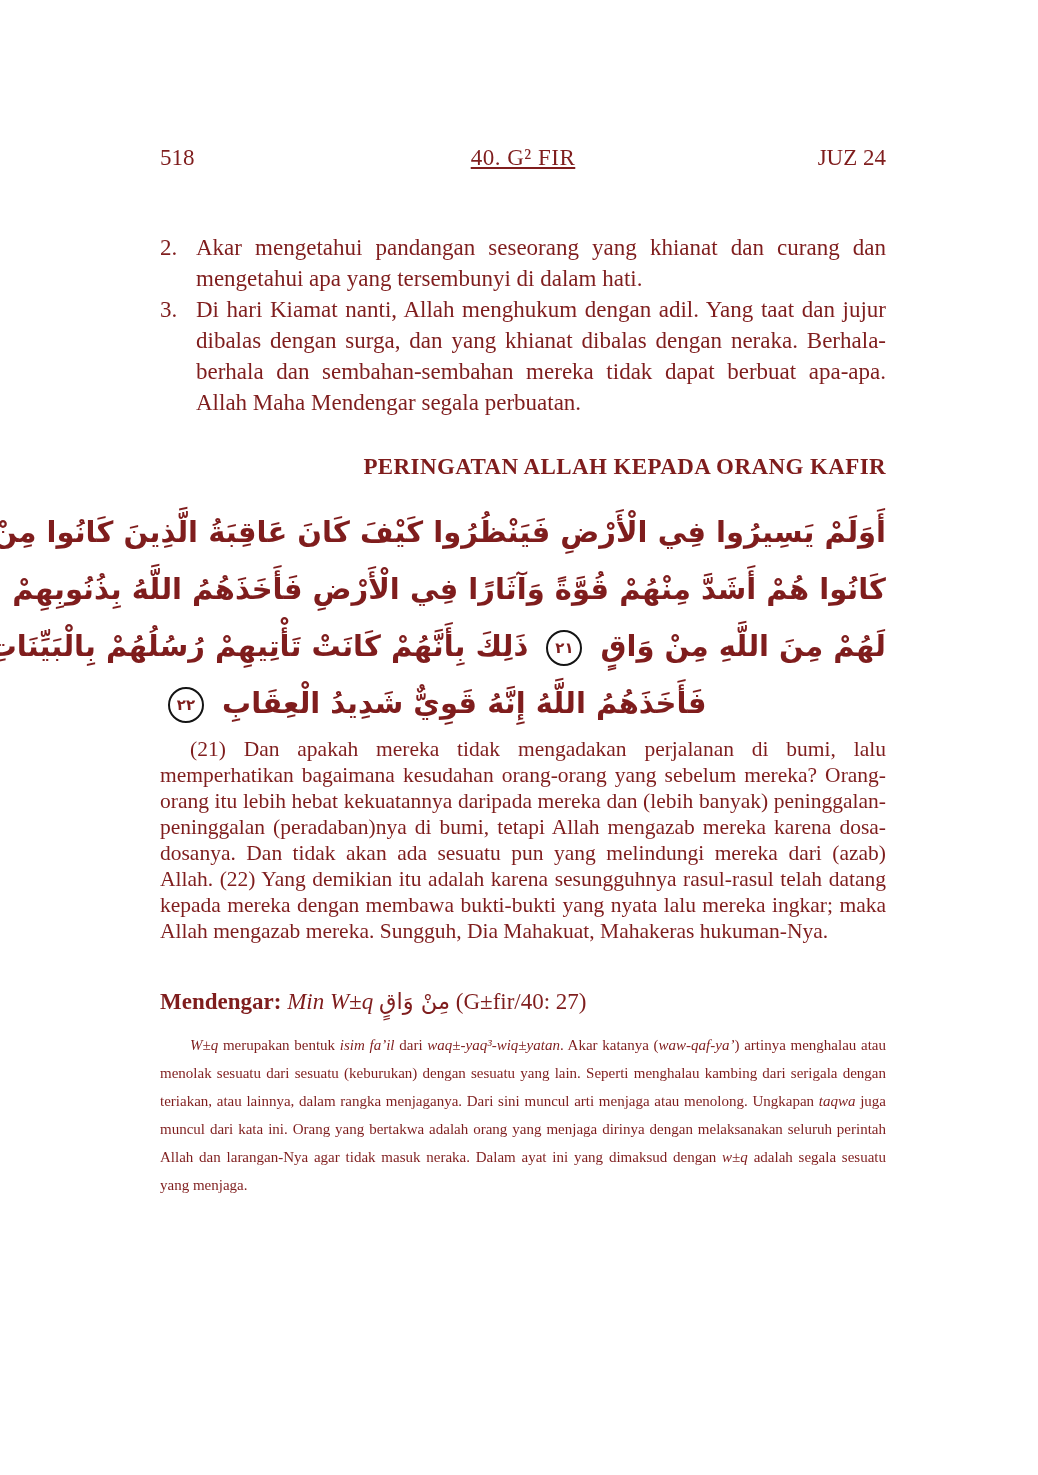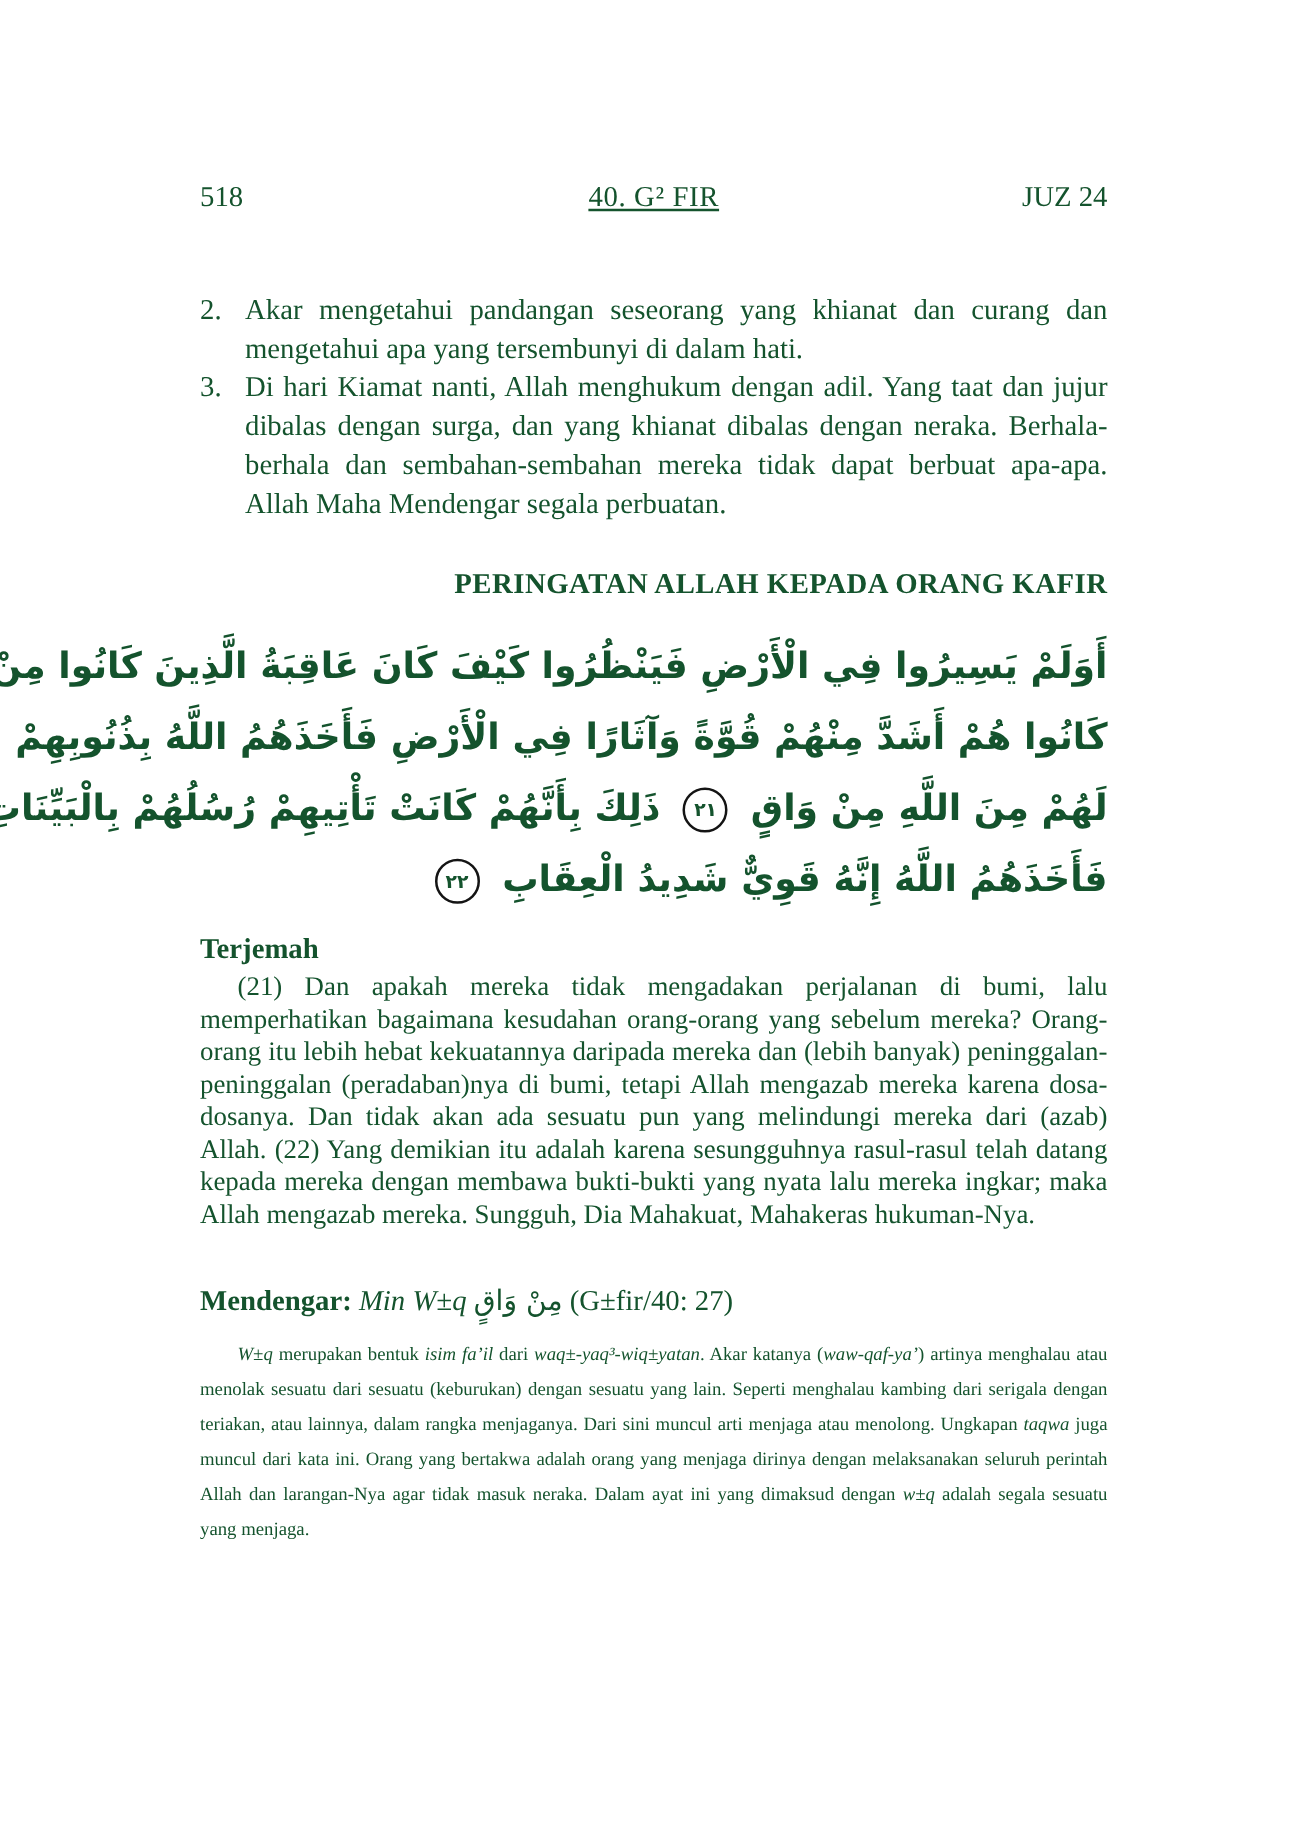--- a/index.html
+++ b/index.html
@@ -1,21 +1,21 @@
 <!DOCTYPE html>
 <html lang="id"><head>
 <meta charset="utf-8">
 <style>
   html,body{margin:0;padding:0;background:#e8e8e8;}
   .page{
     position:relative;
     width:1038px;height:1475px;
     margin:0 auto;
     background:#ffffff;
-    color:#14532d;
+    color:#7f1d1d;
     box-sizing:border-box;
     padding:146px 152px 0 160px;
     font-family:"Liberation Serif","DejaVu Serif",serif;
     overflow:hidden;
   }
   
   .header{
     display:grid;
     grid-template-columns:1fr auto 1fr;
     align-items:baseline;
@@ -44,21 +44,21 @@
   .arabic-block{
     margin-top:24px;
     direction:rtl;
     font-family:"DejaVu Sans",sans-serif;
     font-weight:700;
     font-size:29px;
     line-height:57px;
   }
   .ar-line{white-space:nowrap;}
   .ar-just{text-align:justify;text-align-last:justify;}
-  .ar-center{text-align:right;white-space:normal;}
+  .ar-center{text-align:left;white-space:normal;}
   .ayah-num{
     display:inline-flex;align-items:center;justify-content:center;
     width:32px;height:32px;
     border:2.5px solid #141414;border-radius:50%;
     font-size:15px;line-height:1;
     margin:0 8px;vertical-align:middle;
   }
   
   .terjemah-heading{margin:14px 0 0 0;font-size:23px;font-weight:bold;}
   .terjemah-text{
@@ -113,19 +113,18 @@
       <span>لَهُمْ مِنَ اللَّهِ مِنْ وَاقٍ</span>
       <span class="ayah-num">٢١</span>
       <span>ذَلِكَ بِأَنَّهُمْ كَانَتْ تَأْتِيهِمْ رُسُلُهُمْ بِالْبَيِّنَاتِ فَكَفَرُوا</span>
     </div>
     <div class="ar-line ar-center">
       <span>فَأَخَذَهُمُ اللَّهُ إِنَّهُ قَوِيٌّ شَدِيدُ الْعِقَابِ</span>
       <span class="ayah-num">٢٢</span>
     </div>
   </div>
 
-  <h3 class="terjemah-heading">Terjemah</h3>
   <p class="terjemah-text">(21) Dan apakah mereka tidak mengadakan perjalanan di bumi, lalu memperhatikan bagaimana kesudahan orang-orang yang sebelum mereka? Orang-orang itu lebih hebat kekuatannya daripada mereka dan (lebih banyak) peninggalan-peninggalan (peradaban)nya di bumi, tetapi Allah mengazab mereka karena dosa-dosanya. Dan tidak akan ada sesuatu pun yang melindungi mereka dari (azab) Allah. (22) Yang demikian itu adalah karena sesungguhnya rasul-rasul telah datang kepada mereka dengan membawa bukti-bukti yang nyata lalu mereka ingkar; maka Allah mengazab mereka. Sungguh, Dia Mahakuat, Mahakeras hukuman-Nya.</p>
 
   <p class="kosakata-heading"><span class="b">Mendengar: </span><span class="i">Min W±q </span><span class="ar">مِنْ وَاقٍ</span><span> (G±fir/40: 27)</span></p>
   <p class="kosakata-body"><span class="i">W±q</span><span> merupakan bentuk </span><span class="i">isim fa’il</span><span> dari </span><span class="i">waq±-yaq³-wiq±yatan</span><span>. Akar katanya (</span><span class="i">waw-qaf-ya’</span><span>) artinya menghalau atau menolak sesuatu dari sesuatu (keburukan) dengan sesuatu yang lain. Seperti menghalau kambing dari serigala dengan teriakan, atau lainnya, dalam rangka menjaganya. Dari sini muncul arti menjaga atau menolong. Ungkapan </span><span class="i">taqwa</span><span> juga muncul dari kata ini. Orang yang bertakwa adalah orang yang menjaga dirinya dengan melaksanakan seluruh perintah Allah dan larangan-Nya agar tidak masuk neraka. Dalam ayat ini yang dimaksud dengan </span><span class="i">w±q</span><span> adalah segala sesuatu yang menjaga.</span></p>
 
 </div>
 
 </body></html>

